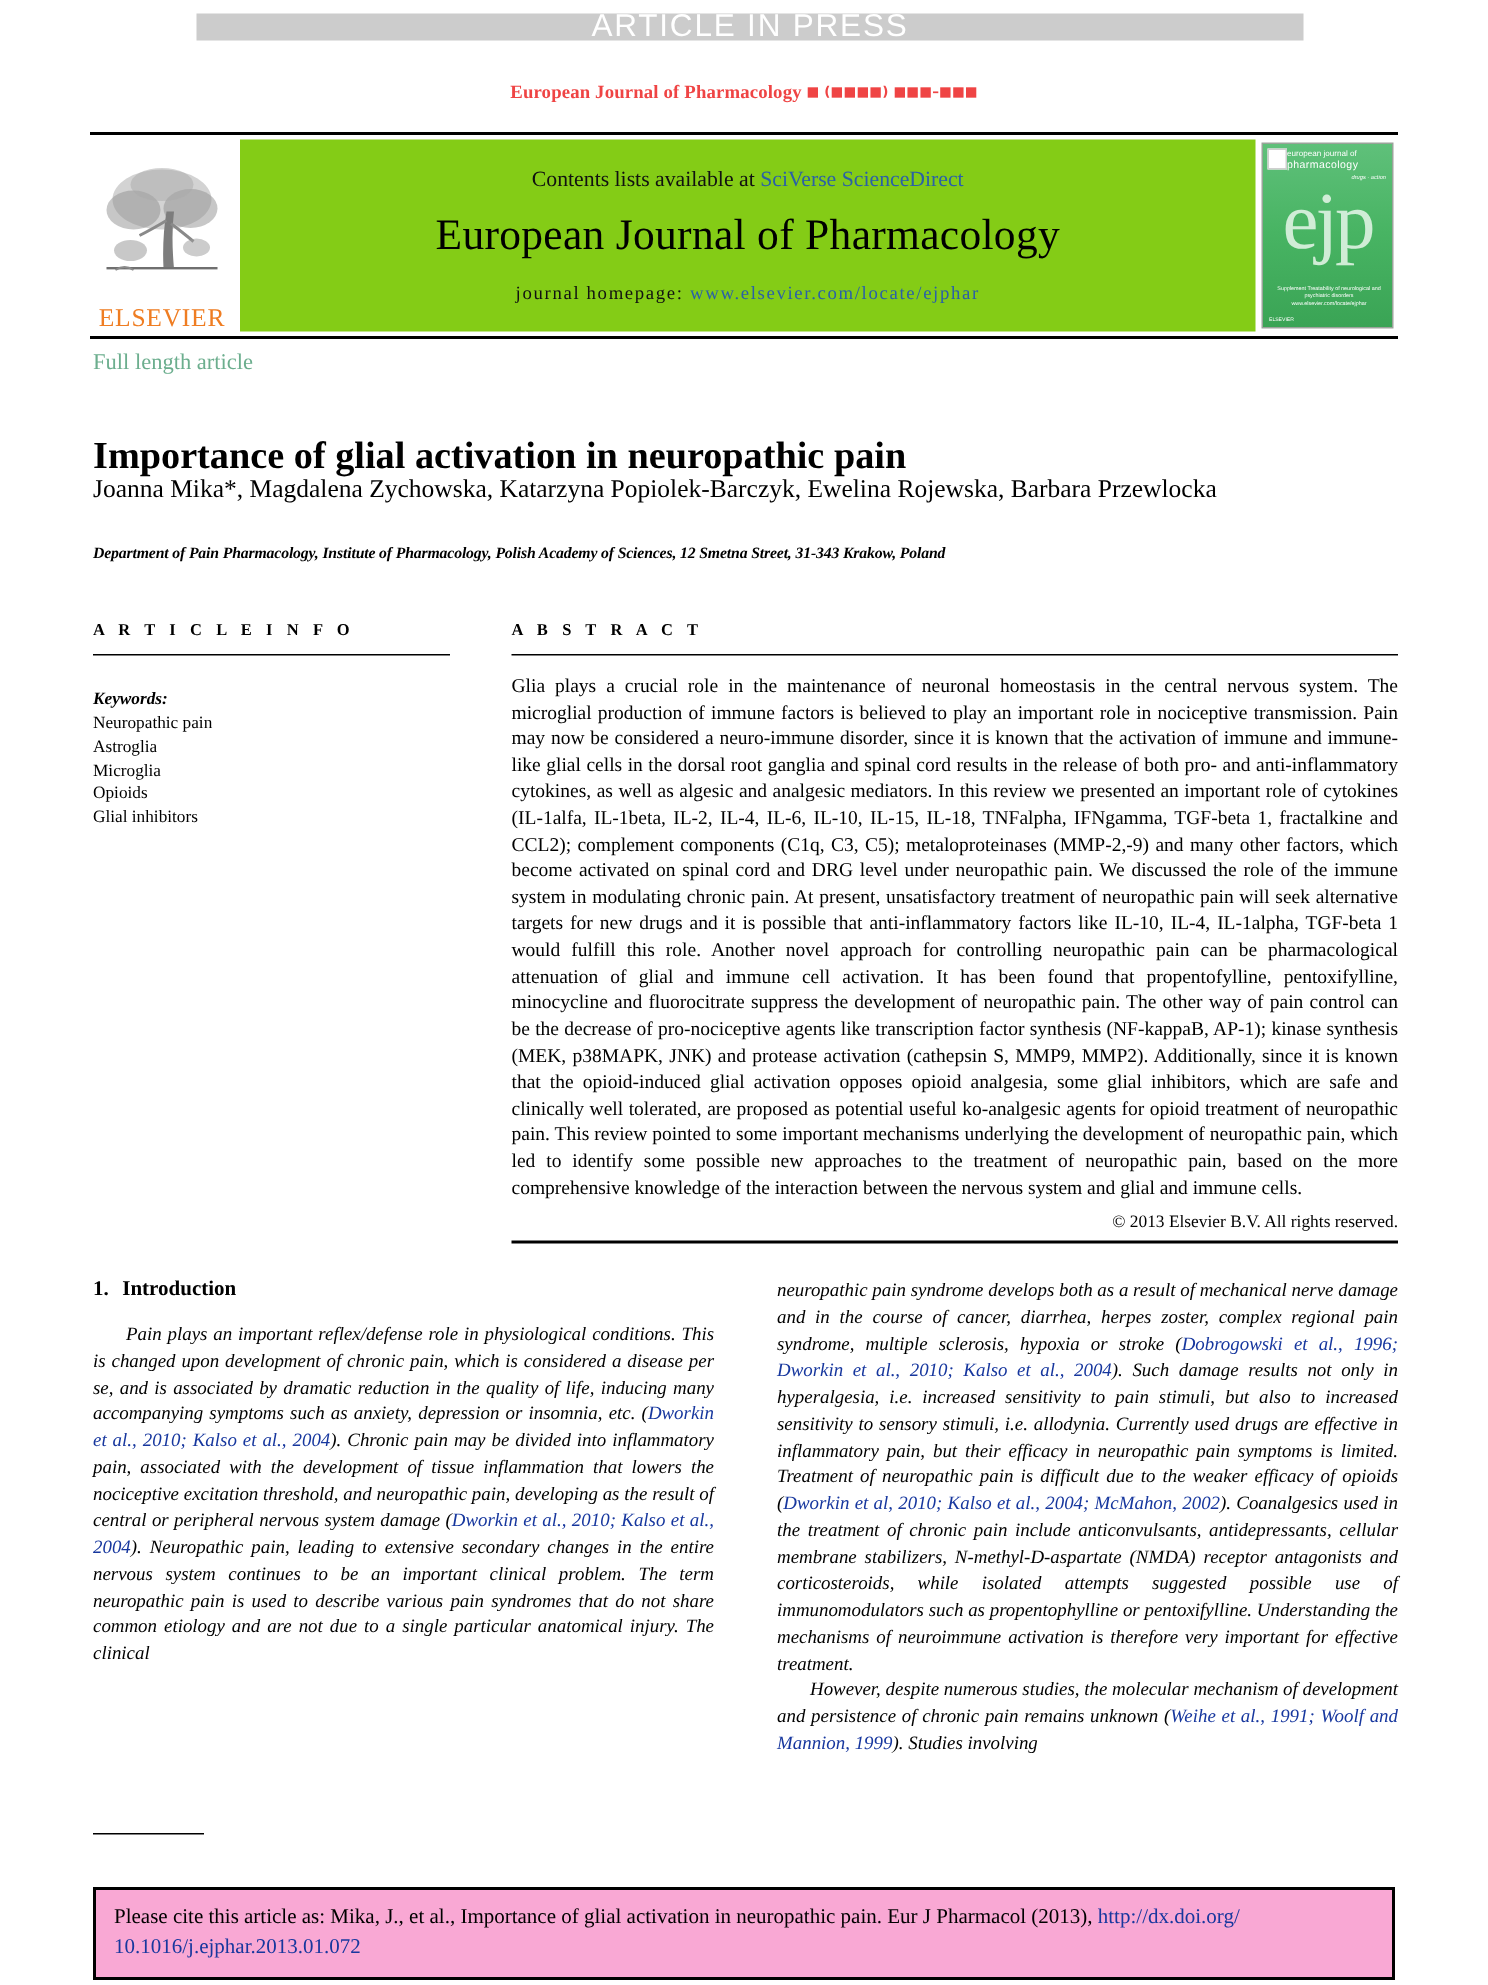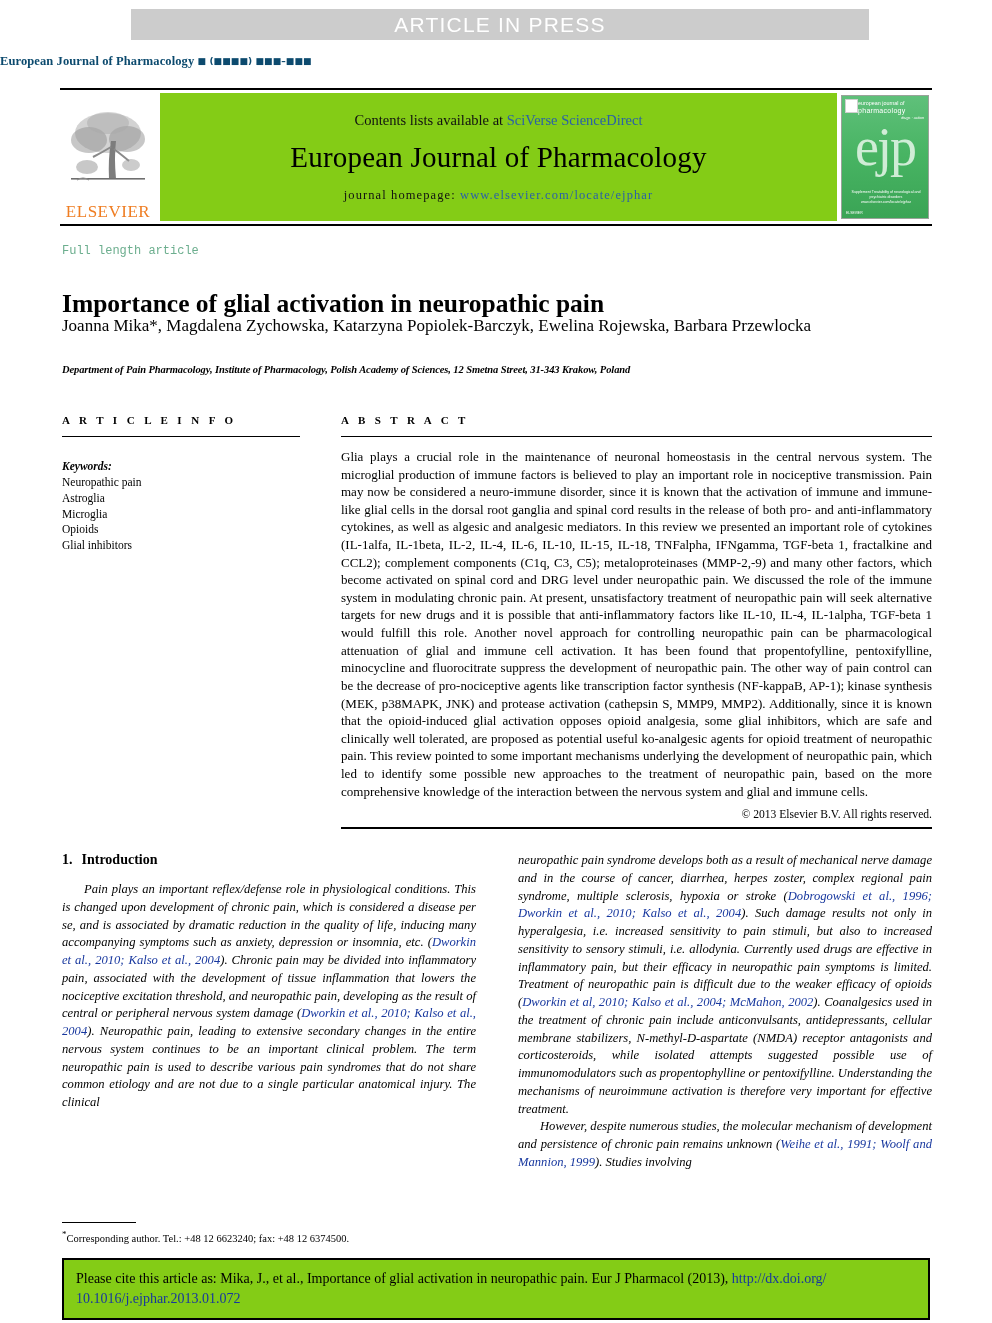--- a/index.html
+++ b/index.html
@@ -15,43 +15,44 @@
     position: relative;
     overflow: hidden;
   }
 
   
   .press-band {
     position: absolute;
     left: 131px;
     top: 9px;
     width: 738px;
-    height: 31px;
+    height: 18px;
     background: #cccccc;
     display: flex;
     align-items: center;
     justify-content: center;
   }
   .press-band-text {
     font-family: "Liberation Sans", sans-serif;
     font-size: 21px;
     letter-spacing: 1.2px;
     color: #ffffff;
   }
 
   
   .running-head {
     position: absolute;
     left: 0;
     top: 54px;
     width: 992px;
+    text-align: center;
     font-family: "Liberation Serif", serif;
     font-weight: bold;
     font-size: 12.5px;
-    color: #0c4a6e;
+    color: #ef4444;
     letter-spacing: 0.1px;
   }
   .blk { font-family: "DejaVu Sans", sans-serif; font-size: 9px; position: relative; top: -1px;}
 
   
   .masthead {
     position: absolute;
     left: 60px;
     top: 88px;
     width: 872px;
@@ -120,24 +121,24 @@
     border: 1px solid #9aa39a;
     background: #ffffff;
     position: relative;
     overflow: hidden;
   }
 
   
   .article-type {
     position: absolute;
     left: 62px;
-    top: 244px;
-    font-size: 12px;
+    top: 234px;
+    font-size: 15px;
     color: #6cae8e;
-    font-family: Liberation Mono, monospace;
+    font-family: Liberation Serif, serif;
   }
   .article-title {
     position: absolute;
     left: 62px;
     top: 272px;
     width: 870px;
     font-size: 25.5px;
     line-height: 1.15;
     color: #000;
   }
@@ -275,21 +276,21 @@
     font-weight: bold;
   }
 
   
   .cite-box {
     position: absolute;
     left: 62px;
     top: 1258px;
     width: 868px;
     border: 2.2px solid #000;
-    background: #84cc16;
+    background: #f9a8d4;
     padding: 9px 12px 10px 12px;
     box-sizing: border-box;
     font-size: 14px;
     line-height: 1.4;
   }
   .cite-box .url { color: #17379e; }
 
   
   .cover-green {
     position: absolute;
@@ -440,23 +441,20 @@
   <p class="para"><span>Pain plays an important reflex/defense role in physiological conditions. This is changed upon development of chronic pain, which is considered a disease per se, and is associated by dramatic reduction in the quality of life, inducing many accompanying symptoms such as anxiety, depression or insomnia, etc. (</span><span class="ref">Dworkin et al., 2010; Kalso et al., 2004</span><span>). Chronic pain may be divided into inflammatory pain, associated with the development of tissue inflammation that lowers the nociceptive excitation threshold, and neuropathic pain, developing as the result of central or peripheral nervous system damage (</span><span class="ref">Dworkin et al., 2010; Kalso et al., 2004</span><span>). Neuropathic pain, leading to extensive secondary changes in the entire nervous system continues to be an important clinical problem. The term neuropathic pain is used to describe various pain syndromes that do not share common etiology and are not due to a single particular anatomical injury. The clinical</span></p>
 </div>
 
 <div class="body-right">
   <p class="para cont"><span>neuropathic pain syndrome develops both as a result of mechanical nerve damage and in the course of cancer, diarrhea, herpes zoster, complex regional pain syndrome, multiple sclerosis, hypoxia or stroke (</span><span class="ref">Dobrogowski et al., 1996; Dworkin et al., 2010; Kalso et al., 2004</span><span>). Such damage results not only in hyperalgesia, i.e. increased sensitivity to pain stimuli, but also to increased sensitivity to sensory stimuli, i.e. allodynia. Currently used drugs are effective in inflammatory pain, but their efficacy in neuropathic pain symptoms is limited. Treatment of neuropathic pain is difficult due to the weaker efficacy of opioids (</span><span class="ref">Dworkin et al, 2010; Kalso et al., 2004; McMahon, 2002</span><span>). Coanalgesics used in the treatment of chronic pain include anticonvulsants, antidepressants, cellular membrane stabilizers, N-methyl-D-aspartate (NMDA) receptor antagonists and corticosteroids, while isolated attempts suggested possible use of immunomodulators such as propentophylline or pentoxifylline. Understanding the mechanisms of neuroimmune activation is therefore very important for effective treatment.</span></p>
   <p class="para"><span>However, despite numerous studies, the molecular mechanism of development and persistence of chronic pain remains unknown (</span><span class="ref">Weihe et al., 1991; Woolf and Mannion, 1999</span><span>). Studies involving</span></p>
 </div>
 
 <div class="footnote">
   <div class="footnote-rule"></div>
-  <div>
-    <span class="fn-star">*</span><span>Corresponding author. Tel.: +48 12 6623240; fax: +48 12 6374500.</span>
-  </div>
 </div>
 
 <div class="issn-block">
   <div>0014-2999/$ - see front matter © 2013 Elsevier B.V. All rights reserved.</div>
   <div>http://dx.doi.org/10.1016/j.ejphar.2013.01.072</div>
 </div>
 
 <div class="cite-box">
   <span>Please cite this article as: Mika, J., et al., Importance of glial activation in neuropathic pain. Eur J Pharmacol (2013), </span><span class="url">http://dx.doi.org/</span><br><span class="url">10.1016/j.ejphar.2013.01.072</span>
 </div>

